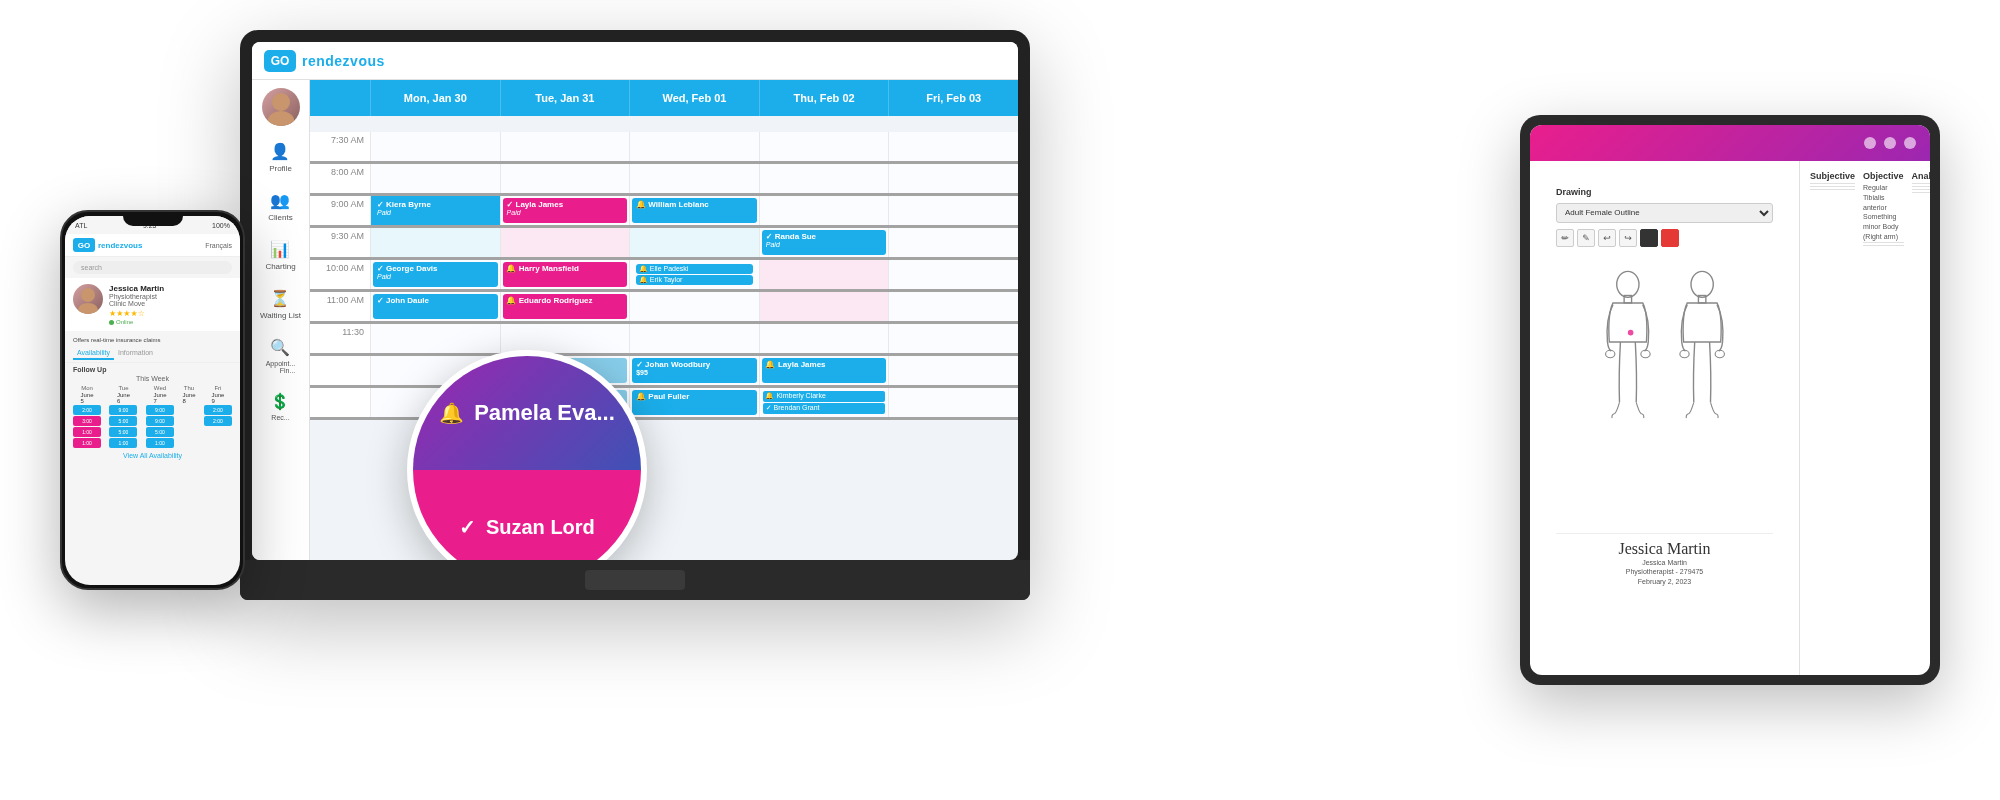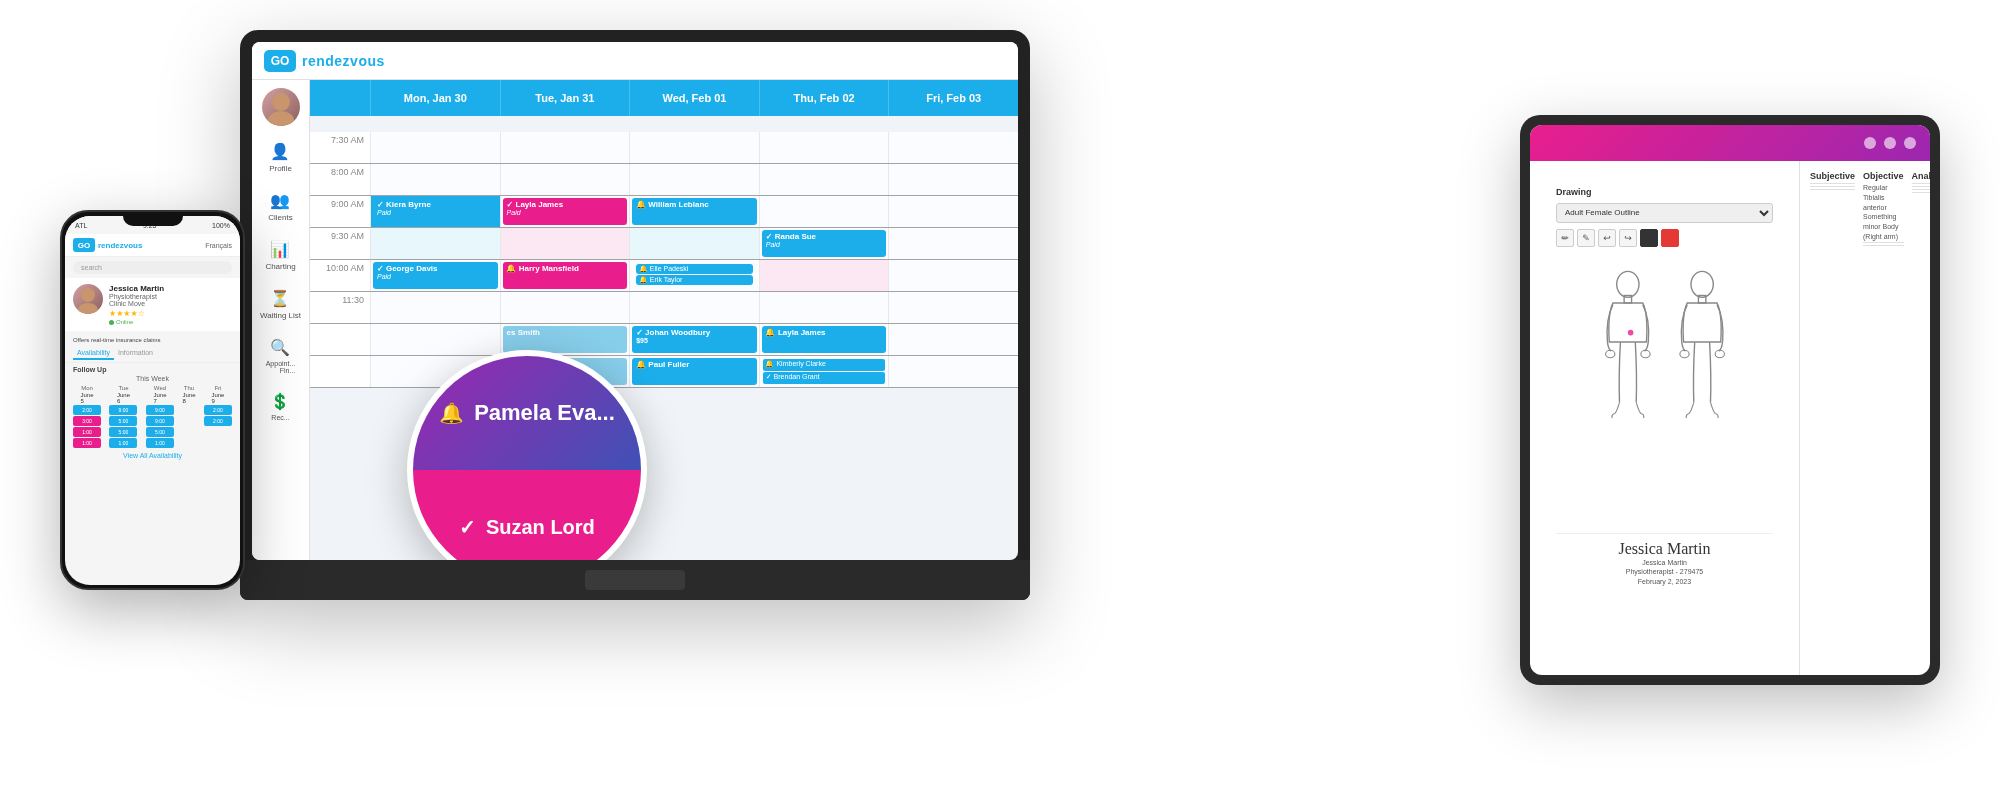--- a/index.html
+++ b/index.html
@@ -403,21 +403,21 @@
     }
     .calendar-body {
       flex: 1;
       overflow-y: auto;
       display: flex;
       flex-direction: column;
     }
     .cal-row {
       display: flex;
       height: 32px;
-      border-bottom: 1px solid #a3a3a3;
+      border-bottom: 3px solid #a3a3a3;
     }
     .cal-time {
       width: 60px;
       flex-shrink: 0;
       font-size: 9px;
       color: #888;
       display: flex;
       align-items: flex-start;
       padding-top: 3px;
       padding-right: 6px;
@@ -833,20 +833,36 @@
                 <div style="position:absolute;top:2px;left:2px;right:2px;bottom:2px;padding:2px 4px;">
                   <div style="background:#1BAEEA;border-radius:3px;padding:1px 3px;margin-bottom:1px;font-size:7px;color:white;">🔔 Elle Padeski</div>
                   <div style="background:#1BAEEA;border-radius:3px;padding:1px 3px;font-size:7px;color:white;">🔔 Erik Taylor</div>
                 </div>
               </div>
               <div class="cal-cell" style="background:#fce8f3;"></div>
               <div class="cal-cell"></div>
             </div>
 
 
+            <div class="cal-row">
+              <div class="cal-time">11:00 AM</div>
+              <div class="cal-cell" style="position:relative;">
+                <div style="position:absolute;top:2px;left:2px;right:2px;bottom:2px;background:#1BAEEA;border-radius:3px;padding:2px 4px;">
+                  <div style="font-size:8px;color:white;font-weight:600;">✓ John Daule</div>
+                </div>
+              </div>
+              <div class="cal-cell" style="position:relative;">
+                <div style="position:absolute;top:2px;left:2px;right:2px;bottom:2px;background:#E91E8C;border-radius:3px;padding:2px 4px;">
+                  <div style="font-size:8px;color:white;font-weight:600;">🔔 Eduardo Rodriguez</div>
+                </div>
+              </div>
+              <div class="cal-cell"></div>
+              <div class="cal-cell" style="background:#fce8f3;"></div>
+              <div class="cal-cell"></div>
+            </div>
 
             <div class="cal-row">
               <div class="cal-time">11:30</div>
               <div class="cal-cell"></div>
               <div class="cal-cell"></div>
               <div class="cal-cell"></div>
               <div class="cal-cell"></div>
               <div class="cal-cell"></div>
             </div>
 

